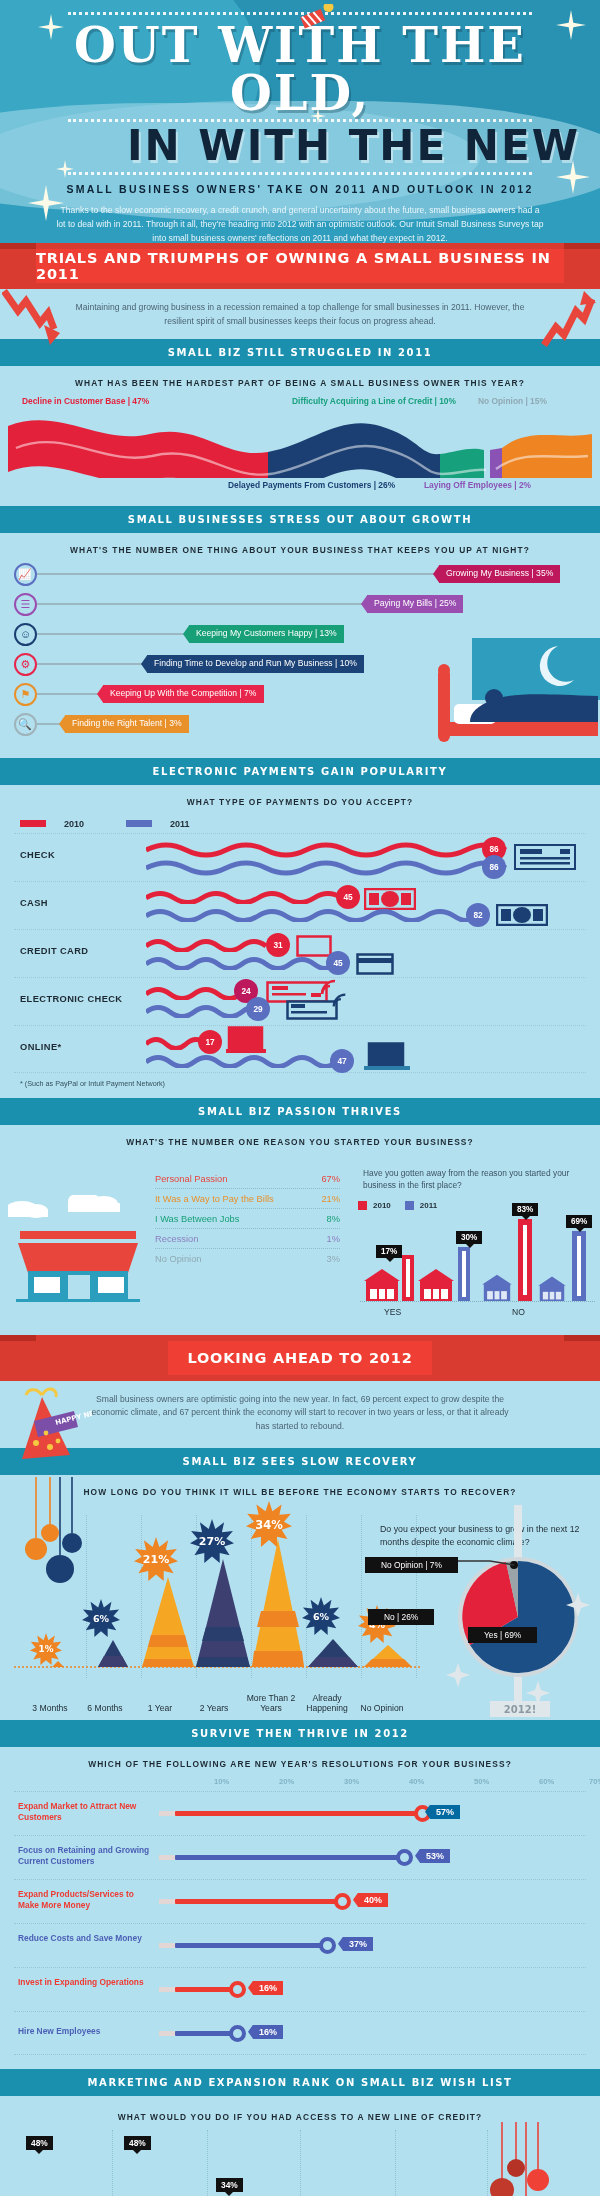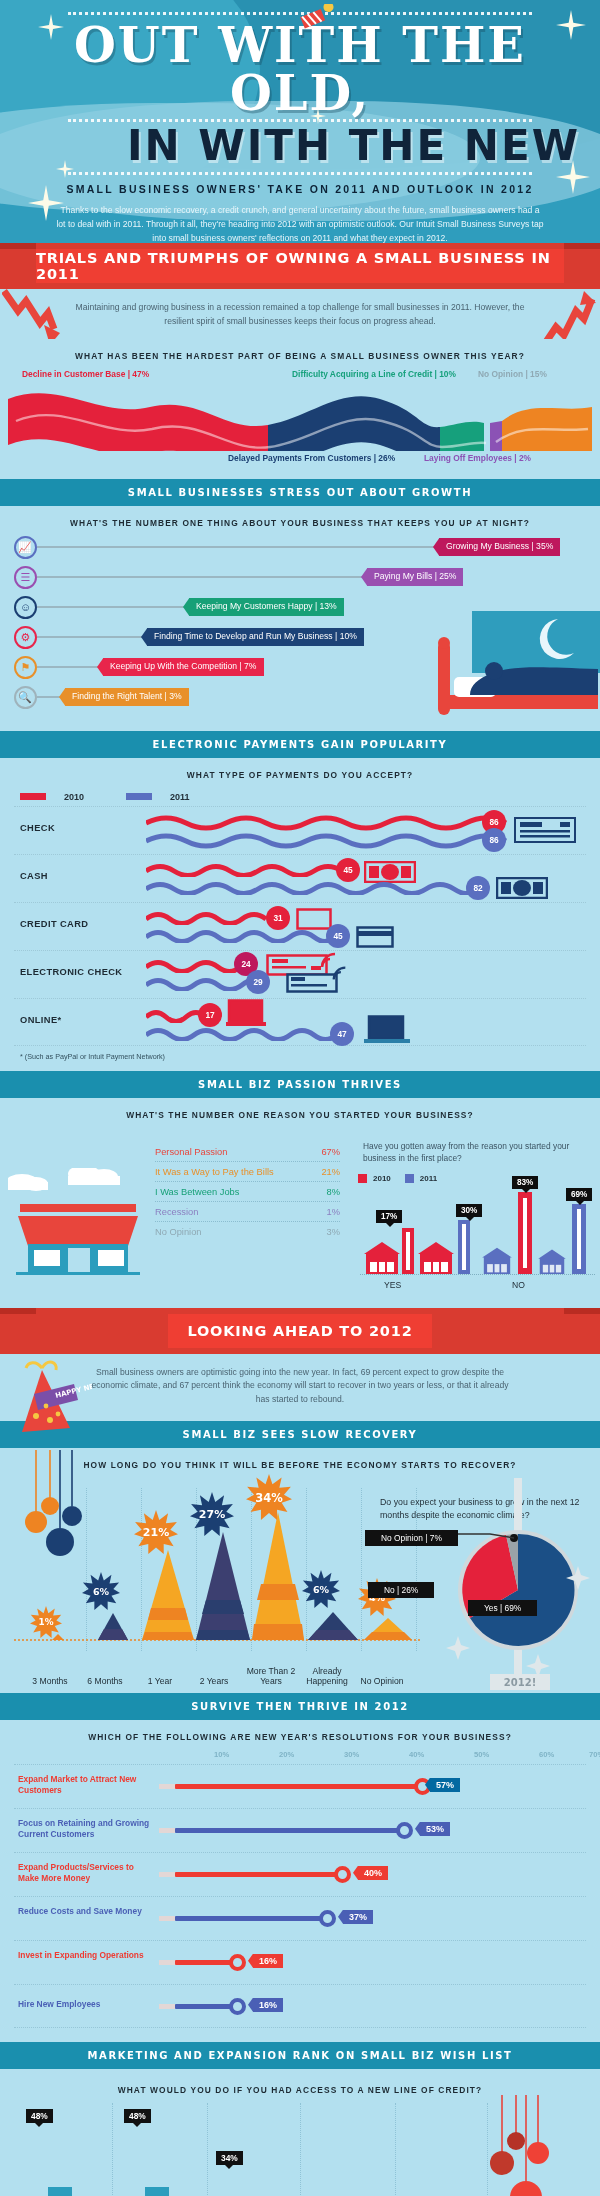--- a/index.html
+++ b/index.html
@@ -222,20 +222,21 @@
     <svg style="position:absolute;left:2px;top:0;width:62px;height:62px" viewBox="0 0 62 62">
       <path d="M2 2 L16 22 L24 12 L38 34 L46 24 L52 40" stroke="#e8453c" stroke-width="7" fill="none"></path>
       <path d="M42 36 L58 44 L48 56 Z" fill="#e8453c"></path>
     </svg>
     <svg style="position:absolute;right:2px;top:0;width:62px;height:62px" viewBox="0 0 62 62">
       <path d="M8 56 L20 38 L28 46 L40 22 L48 30 L56 10" stroke="#e8453c" stroke-width="7" fill="none"></path>
       <path d="M48 2 L60 14 L44 16 Z" fill="#e8453c"></path>
     </svg>
     <div class="intro">Maintaining and growing business in a recession remained a top challenge for small businesses in 2011. However, the resilient spirit of small businesses keeps their focus on progress ahead.</div>
   </div>
+  <div class="tealbar">SMALL BIZ STILL STRUGGLED IN 2011</div>
   <div class="sect">
     <div class="question">WHAT HAS BEEN THE HARDEST PART OF BEING A SMALL BUSINESS OWNER THIS YEAR?</div>
     <div class="ribbonwrap">
       <div class="ribbon-lbl" style="left:22px;top:0px;color:#e4213b">Decline in Customer Base | 47%</div>
       <div class="ribbon-lbl" style="left:292px;top:0px;color:#16a07c">Difficulty Acquiring a Line of Credit | 10%</div>
       <div class="ribbon-lbl" style="left:478px;top:0px;color:#8fa9b4">No Opinion | 15%</div>
       <div class="ribbon-lbl" style="left:228px;top:84px;color:#1b3f72">Delayed Payments From Customers | 26%</div>
       <div class="ribbon-lbl" style="left:424px;top:84px;color:#8b52b5">Laying Off Employees | 2%</div>
 
       <svg style="position:absolute;left:0;top:16px;width:600px;height:66px" viewBox="0 0 600 66" preserveAspectRatio="none">
@@ -475,21 +476,21 @@
 
       <div class="hbars">
         <div style="position:absolute;left:0;right:0;top:88px;border-top:1px dotted #7fb0c2"></div>
 
         <svg style="position:absolute;left:4px;top:54px;width:36px;height:34px" viewBox="0 0 36 34">
           <path d="M18 2 L36 14 L34 14 L34 34 L2 34 L2 14 L0 14 Z" fill="#e4213b"></path>
           <rect x="6" y="22" width="7" height="10" fill="#fff"></rect>
             <rect x="15" y="22" width="6" height="10" fill="#fff"></rect>
             <rect x="23" y="22" width="7" height="10" fill="#fff"></rect>
         </svg>
-        <div class="cal" style="left:16px;top:24px">17%</div>
+        <div class="cal" style="left:16px;top:32px">17%</div>
         <svg style="position:absolute;left:42px;top:42px;width:12px;height:46px" viewBox="0 0 12 46">
           <rect x="0" y="0" width="12" height="46" fill="#e4213b"></rect>
           <rect x="4" y="4" width="4" height="38" fill="#fff" stroke-dasharray="3 3"></rect>
         </svg>
         <svg style="position:absolute;left:58px;top:54px;width:36px;height:34px" viewBox="0 0 36 34">
           <path d="M18 2 L36 14 L34 14 L34 34 L2 34 L2 14 L0 14 Z" fill="#e4213b"></path>
           <rect x="6" y="22" width="7" height="10" fill="#fff"></rect>
             <rect x="15" y="22" width="6" height="10" fill="#fff"></rect>
             <rect x="23" y="22" width="7" height="10" fill="#fff"></rect>
         </svg>

